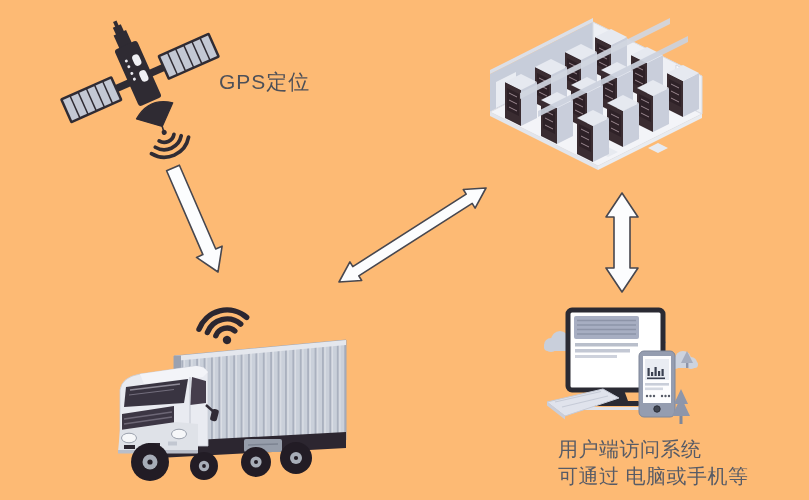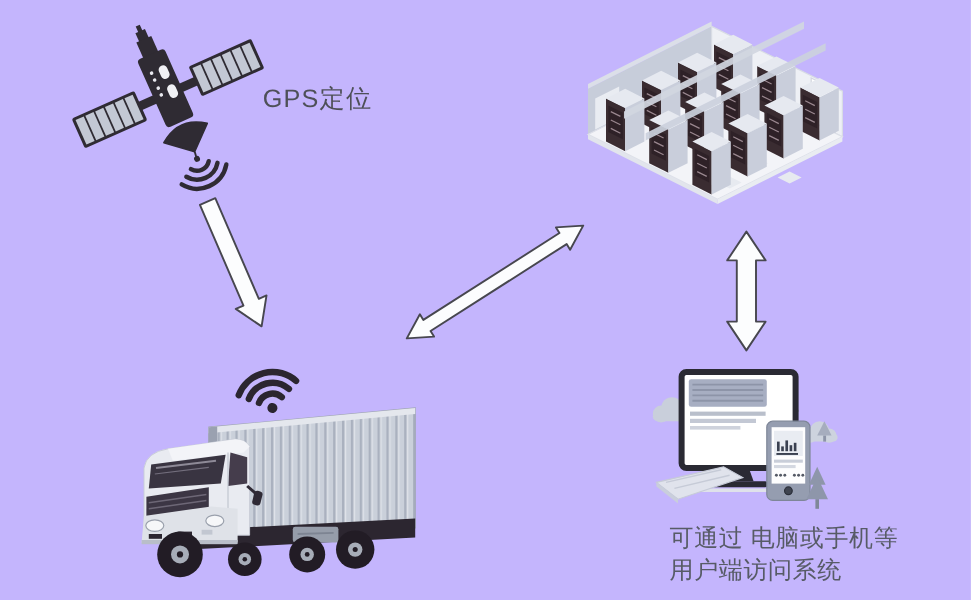--- a/index.html
+++ b/index.html
@@ -1,19 +1,19 @@
 <!DOCTYPE html>
 <html><head>
 <meta charset="utf-8">
 <style>
   html,body{margin:0;padding:0;}
   body{font-family:"Liberation Sans","DejaVu Sans",sans-serif;background:#e8e8e8;}
   .canvas{
     position:relative;width:809px;height:500px;overflow:hidden;
-    background:#c4b5fd;
+    background:#fdba74;
   }
   .abs{position:absolute;}
   .label-gps{
     left:219px;top:68px;font-size:21px;color:#4e5058;letter-spacing:1px;
   }
   .caption{
     left:558px;top:436px;font-size:20px;line-height:27px;color:#575b66;letter-spacing:0.5px;
   }
   svg{display:block;}
 </style>
@@ -289,17 +289,17 @@
     </g>
 
     <g>
       <polygon points="146,94 153,109 139,109" fill="#8e96aa"></polygon>
       <polygon points="146,102 155,121 137,121" fill="#8e96aa"></polygon>
       <rect x="144.5" y="121" width="3" height="8" fill="#7f8799"></rect>
     </g>
   </svg>
 
   <div class="abs caption">
+    <div>用户端访问系统</div>
     <div>可通过 电脑或手机等</div>
-    <div>用户端访问系统</div>
   </div>
 
 </div>
 
 </body></html>

